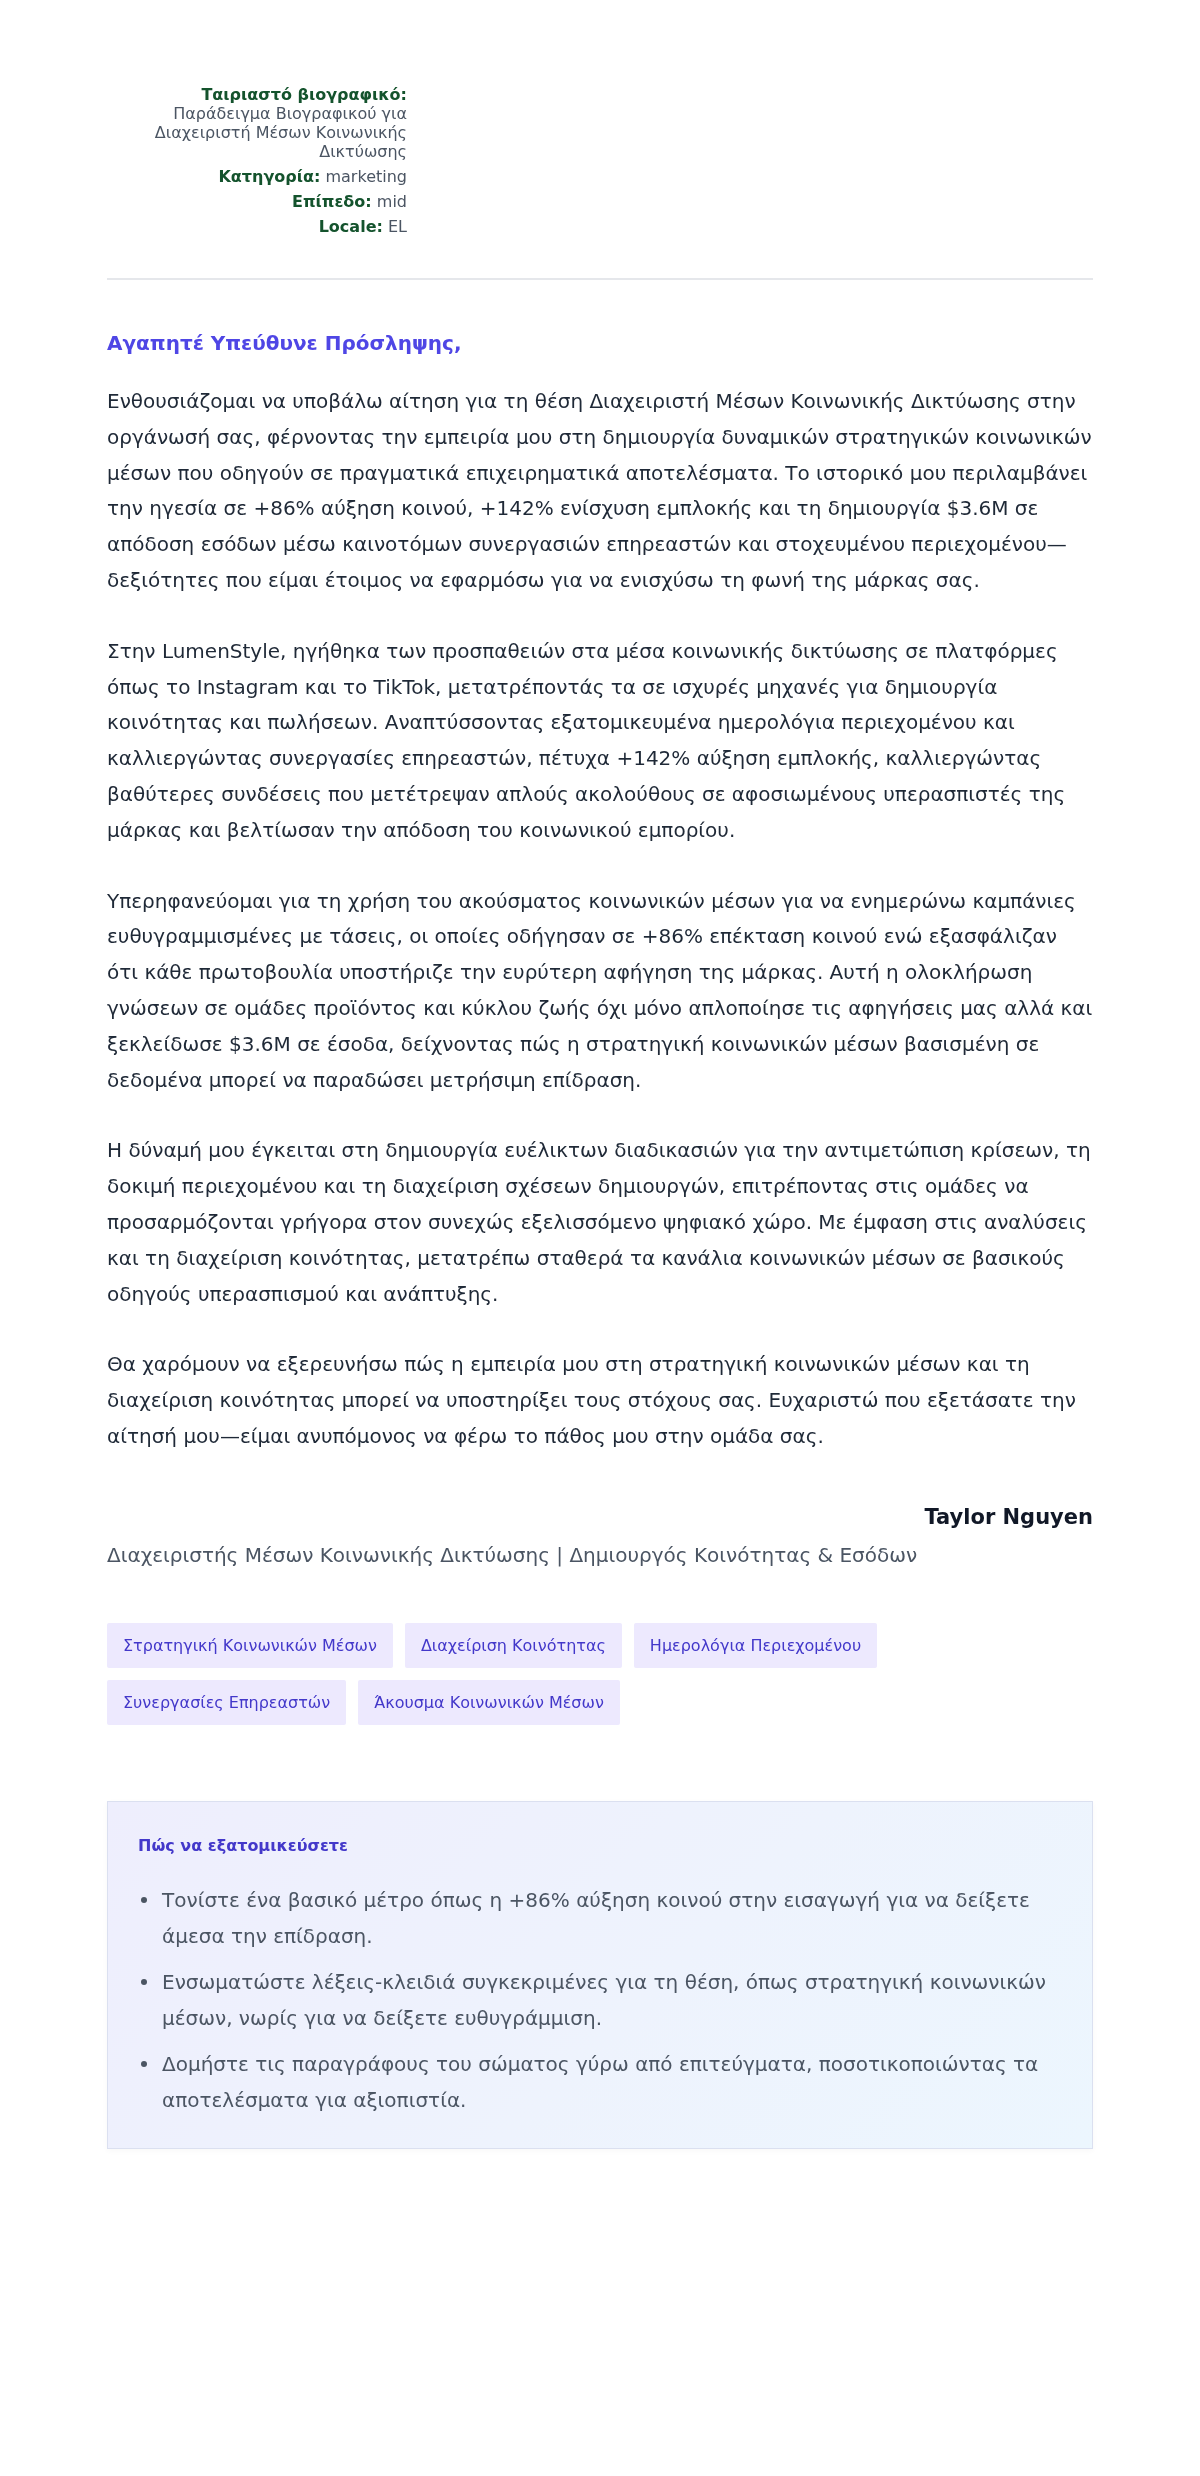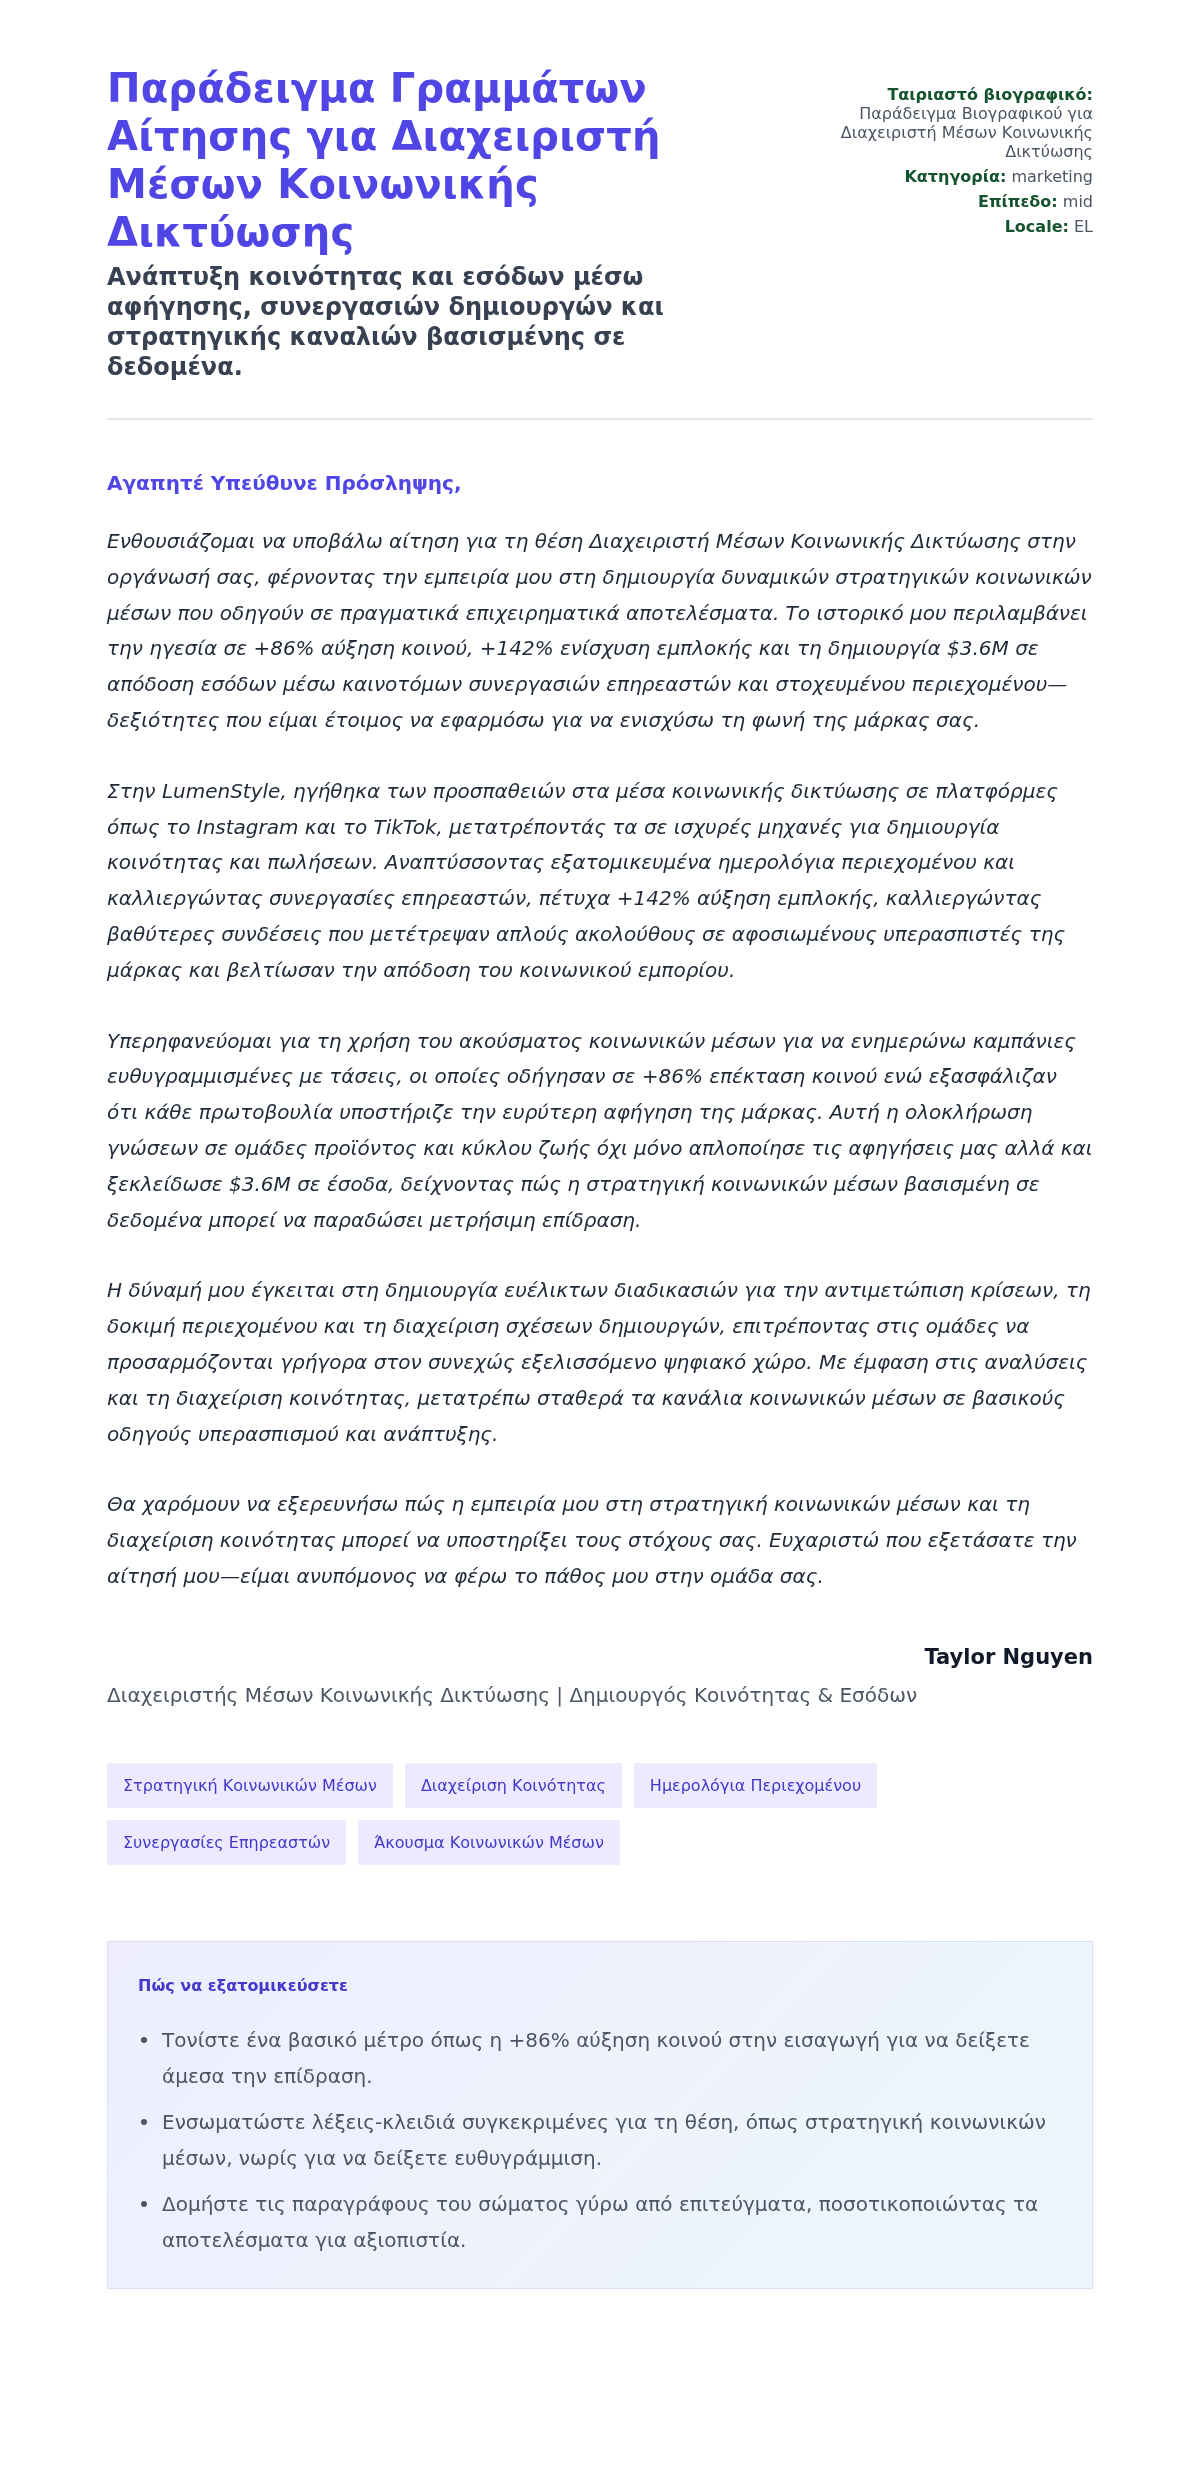--- a/index.html
+++ b/index.html
@@ -59,21 +59,20 @@
       font-size: 20px;
       line-height: 26px;
       color: #4f46e5;
     }
     .letter-body { margin-top: 28px; }
     .paragraph {
       font-size: 20px;
       line-height: 35.8px;
       color: #1f2937;
       margin-bottom: 35px;
-      font-style: italic;
     }
     .signature { margin-top: 48px; }
     .sig-name {
       font-weight: bold;
       font-size: 21px;
       line-height: 28px;
       color: #111827;
       text-align: right;
     }
     .sig-title {
@@ -136,24 +135,20 @@
       border-radius: 50%;
       background: #4b5563;
     }
   </style>
 </head>
 <body>
 
 <div class="page">
 
   <header class="header">
-    <div class="header-left">
-      <h1 class="title">Παράδειγμα Γραμμάτων Αίτησης για Διαχειριστή Μέσων Κοινωνικής Δικτύωσης</h1>
-      <h2 class="subtitle">Ανάπτυξη κοινότητας και εσόδων μέσω αφήγησης, συνεργασιών δημιουργών και στρατηγικής καναλιών βασισμένης σε δεδομένα.</h2>
-    </div>
     <aside class="meta">
       <div class="meta-row">
         <div class="meta-label">Ταιριαστό βιογραφικό:</div>
         <div>Παράδειγμα Βιογραφικού για Διαχειριστή Μέσων Κοινωνικής Δικτύωσης</div>
       </div>
       <div class="meta-row">
         <span class="meta-label">Κατηγορία:</span>
         <span>marketing</span>
       </div>
       <div class="meta-row">

